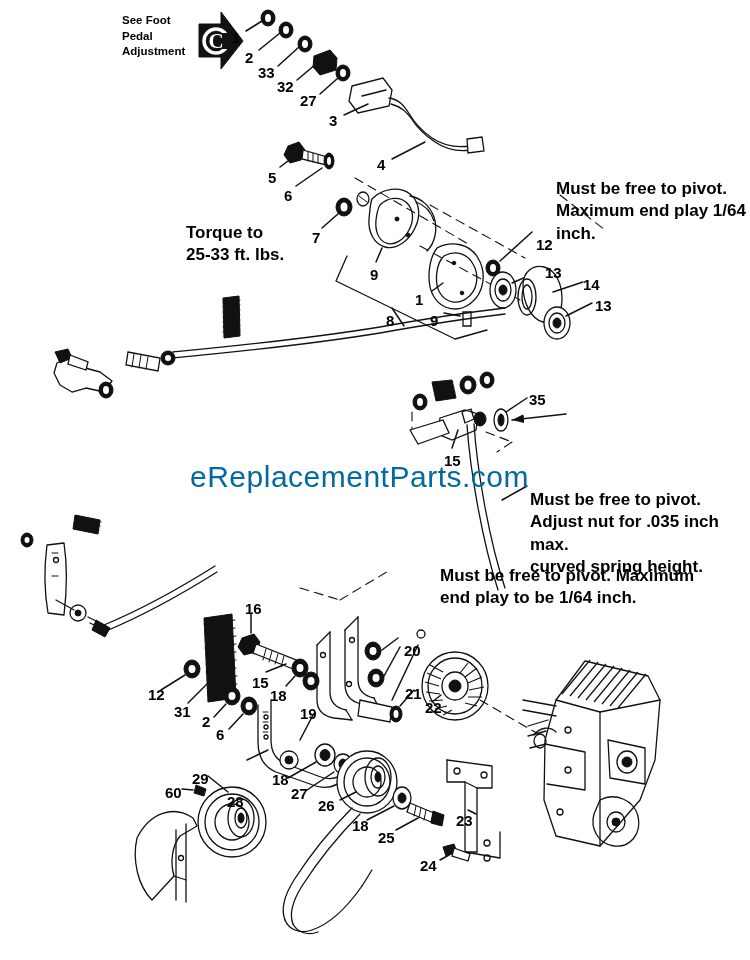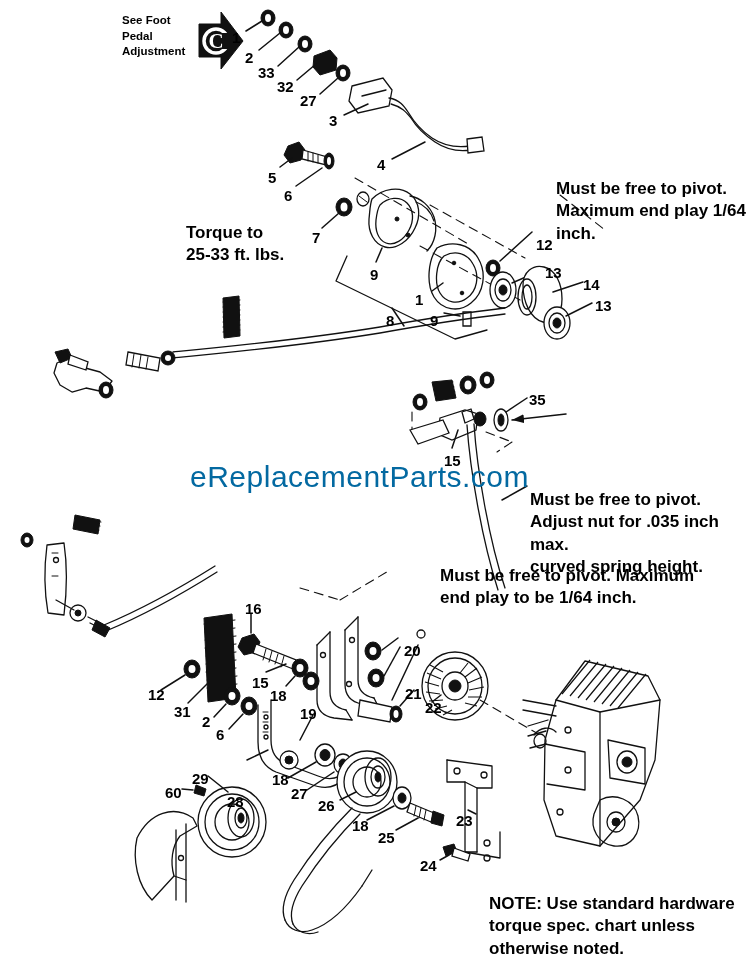--- a/index.html
+++ b/index.html
@@ -445,23 +445,20 @@
 
   <div class="note" style="left:186px;top:222px;">Torque to
 25-33 ft. lbs.</div>
   <div class="note" style="left:556px;top:178px;">Must be free to pivot.
 Maximum end play 1/64 inch.</div>
   <div class="note" style="left:530px;top:489px;">Must be free to pivot.
 Adjust nut for .035 inch max.
 curved spring height.</div>
   <div class="note" style="left:440px;top:565px;">Must be free to pivot. Maximum
 end play to be 1/64 inch.</div>
-  <div class="note" style="left:489px;top:893px;">NOTE: Use standard hardware
-torque spec. chart unless
-otherwise noted.</div>
 
   <div id="callout-layer">
       <div class="callout" style="left: 232px; top: 30px;">1</div>
       <div class="callout" style="left: 245px; top: 50px;">2</div>
       <div class="callout" style="left: 258px; top: 65px;">33</div>
       <div class="callout" style="left: 277px; top: 79px;">32</div>
       <div class="callout" style="left: 300px; top: 93px;">27</div>
       <div class="callout" style="left: 329px; top: 113px;">3</div>
       <div class="callout" style="left: 377px; top: 157px;">4</div>
       <div class="callout" style="left: 268px; top: 170px;">5</div>

